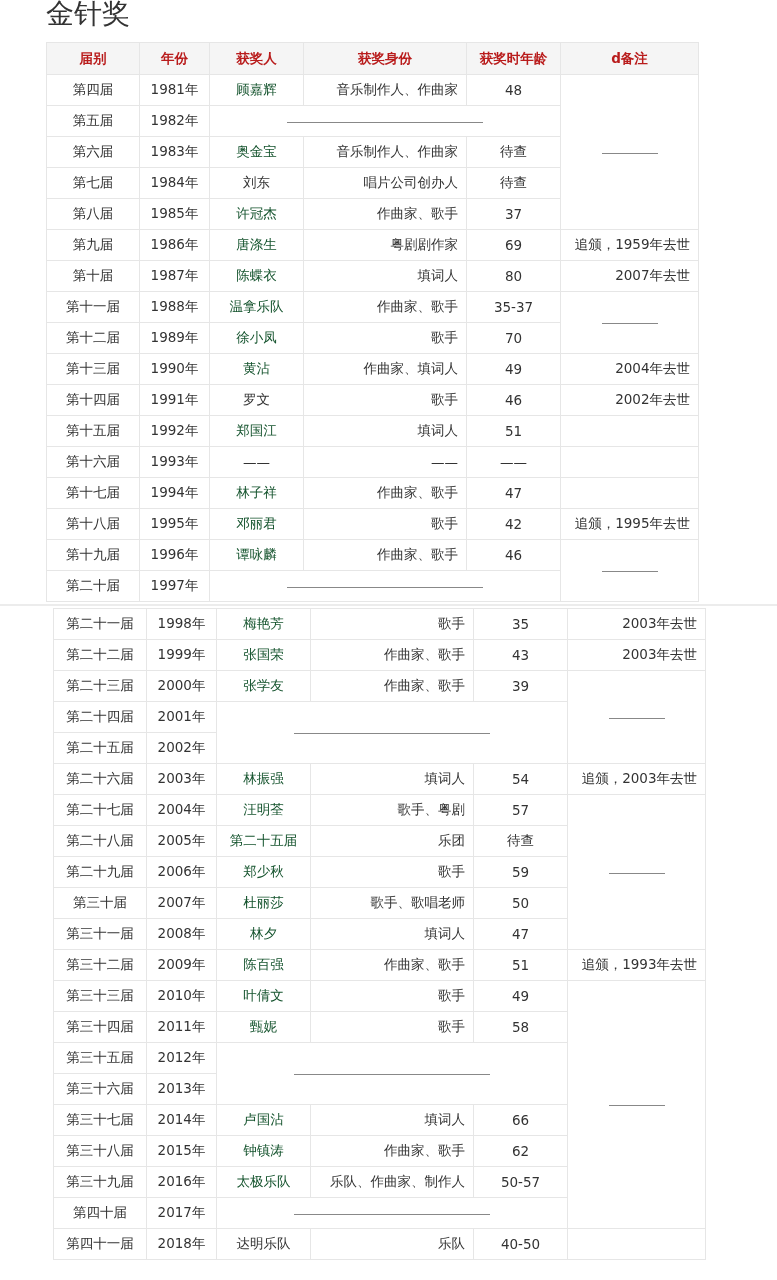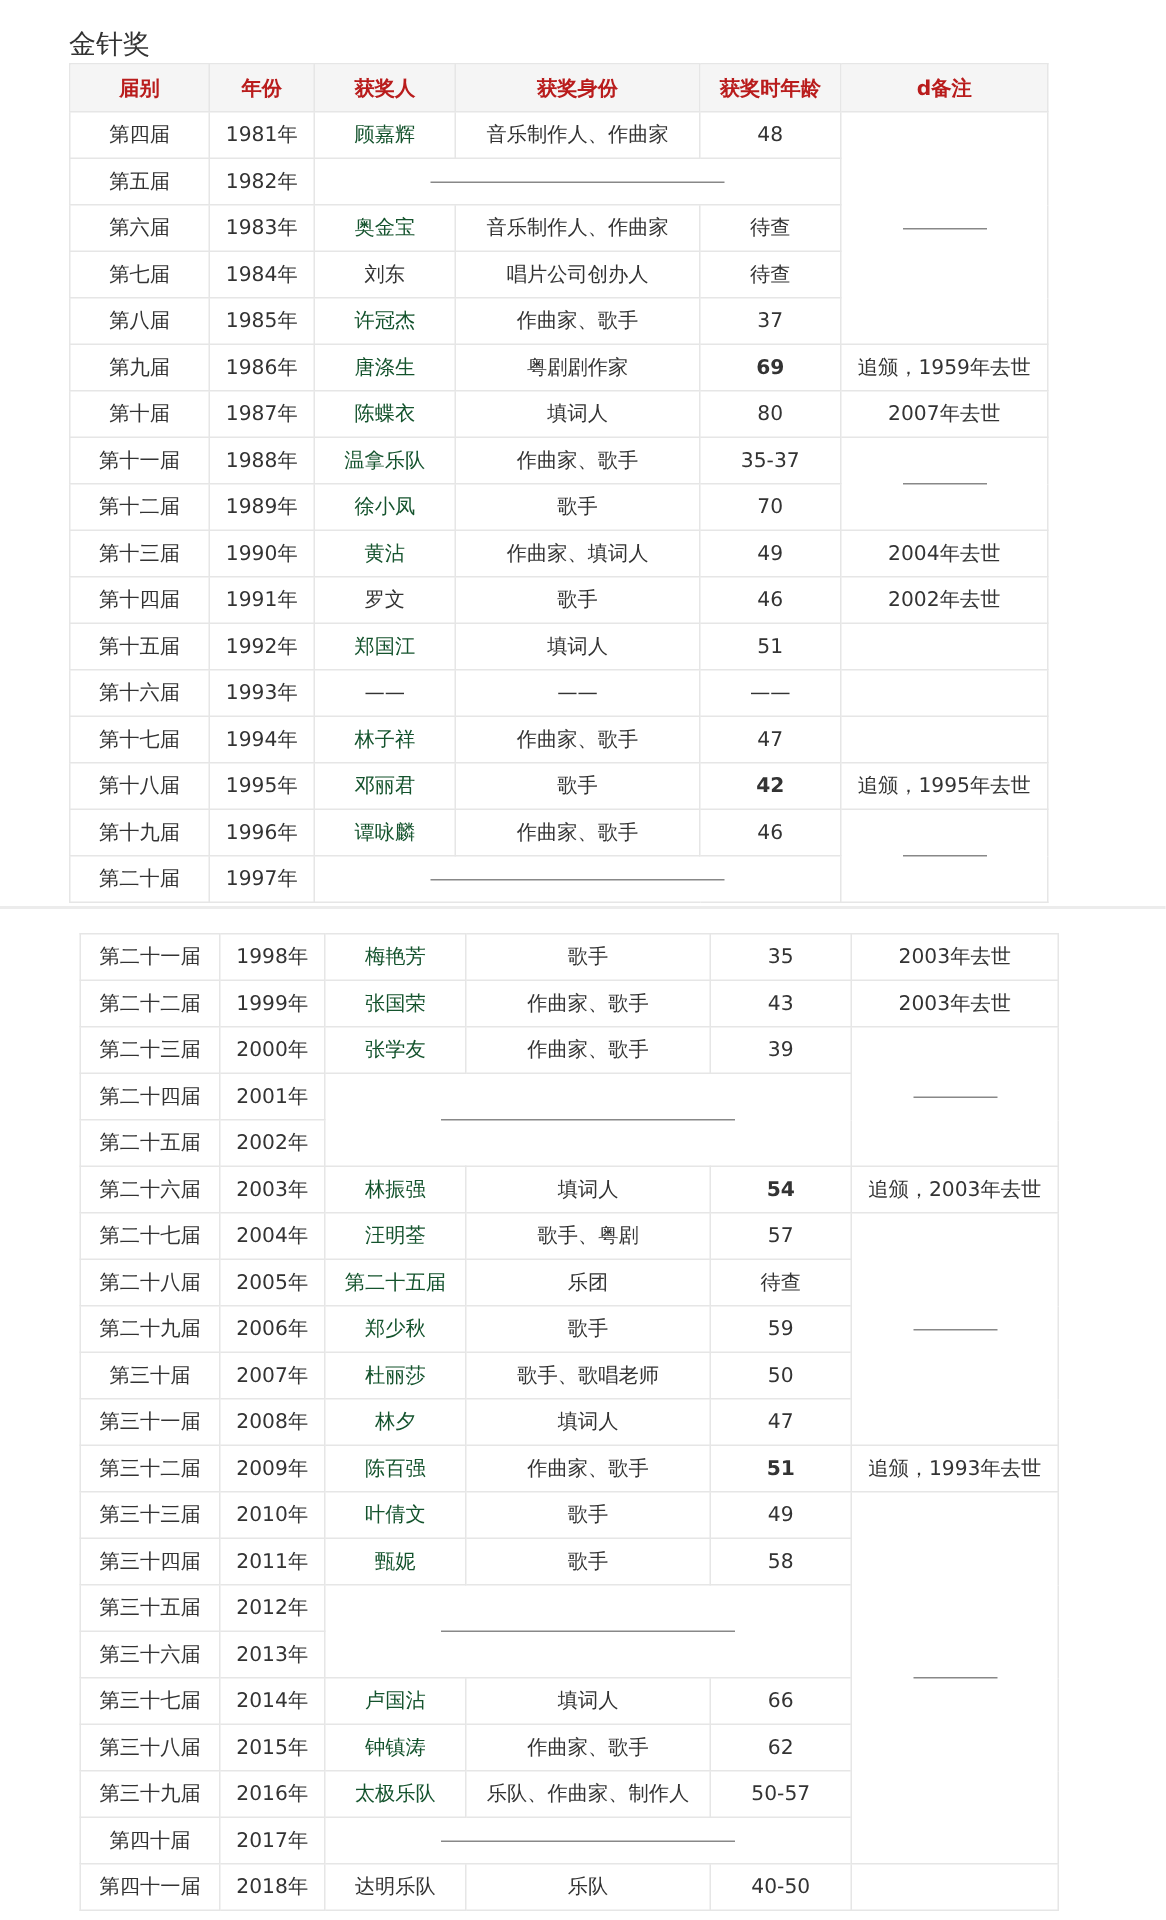--- a/index.html
+++ b/index.html
@@ -1,31 +1,31 @@
 <!DOCTYPE html>
 <html><head>
 <meta charset="utf-8">
 <style>
   html, body { margin:0; padding:0; background:#fff; }
   body { width:777px; height:1280px; position:relative; overflow:hidden;
          font-family:"DejaVu Sans","Liberation Sans",sans-serif; color:#333; }
   .vline { position:absolute; left:10px; top:0; width:1px; height:606px; background:#e6e6e6; }
-  .title { position:absolute; left:46px; top:16px; font-size:18px; color:#333; font-weight:normal; margin:0; line-height:28px;text-align:right; }
+  .title { position:absolute; left:46px; top:0; font-size:28px; color:#333; font-weight:normal; margin:0; line-height:28px;text-align:right; }
   .sec { position:absolute; overflow:hidden; background:#fff; }
   .sec.top { left:0; top:0; width:777px; height:606px; }
   .sec.bot { left:0; top:604px; width:777px; height:676px; border-top:2px solid #ececec; box-sizing:border-box; }
   table { position:absolute; border-collapse:collapse; table-layout:fixed; font-size:13.5px; }
   .sec.top table { left:46px; top:42px; }
-  .sec.bot table { left:53px; top:16px; }
+  .sec.bot table { left:53px; top:2px; }
   td, th { border:1px solid #e6e6e6; height:31px; padding:0 8px; box-sizing:border-box; white-space:nowrap; overflow:hidden; }
   th { background:#f5f5f5; font-weight:bold; color:#b91c1c; height:32px; text-align:center; }
   td.c { text-align:center; }
-  td.l { text-align:center; }
+  td.l { text-align:right; }
   .link { color:#14532d; }
-  .bold { font-weight:bold;margin-left:42px; }
+  .bold { font-weight:normal;margin-left:42px; }
   .dash { display:inline-block; border-top:1px solid #888; vertical-align:middle; }
   .dash.w200 { width:196px; }
   .dash.w80 { width:56px; }
   col.c1 { width:93px; } col.c2 { width:70px; } col.c3 { width:94px; }
   col.c4 { width:163px; } col.c5 { width:94px; } col.c6 { width:138px; }
 </style>
 </head>
 <body>
 
 <div class="vline"></div>

